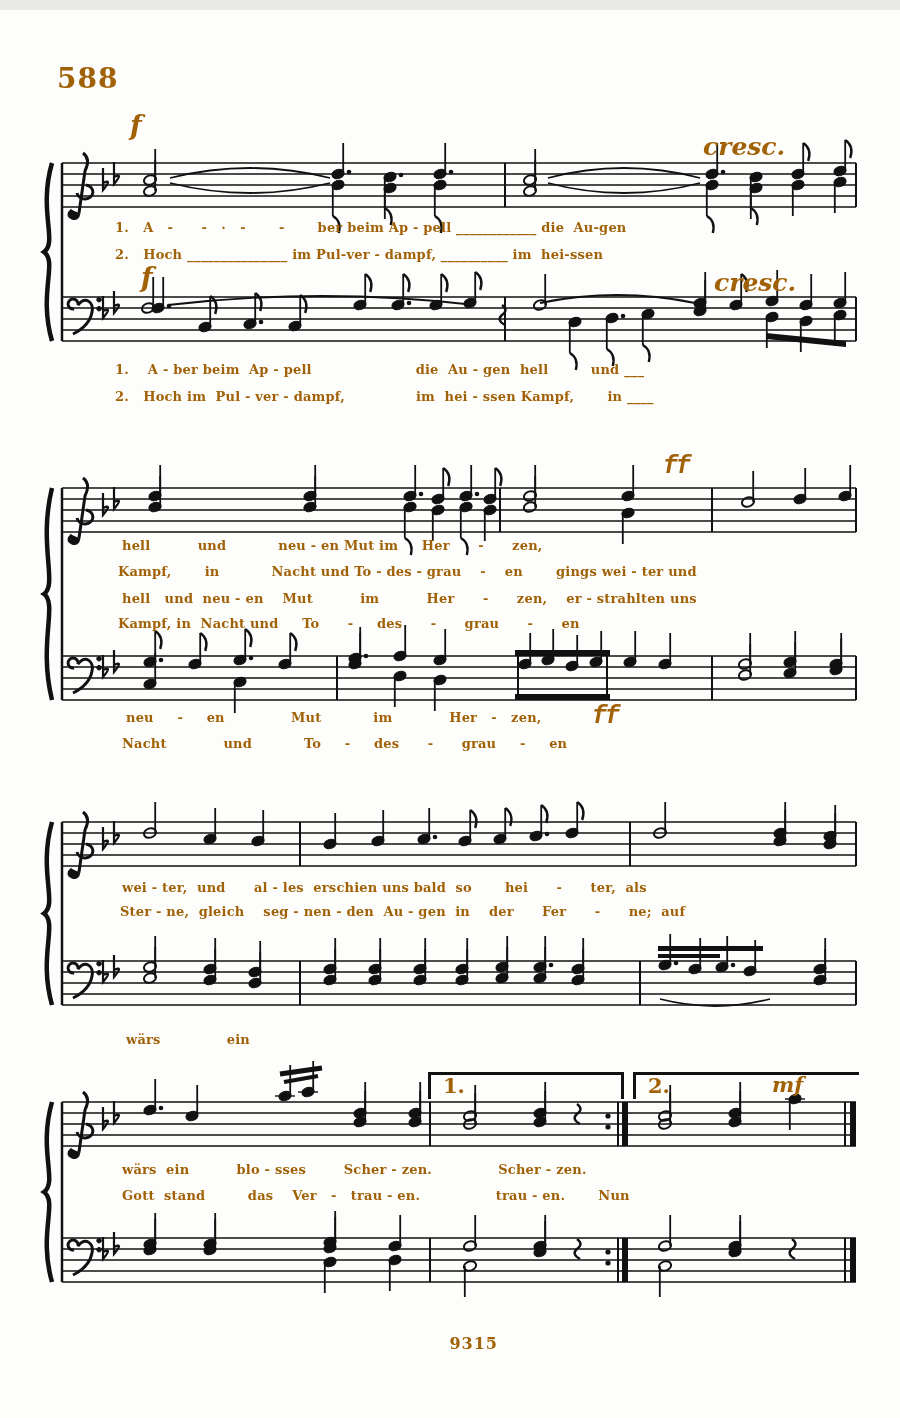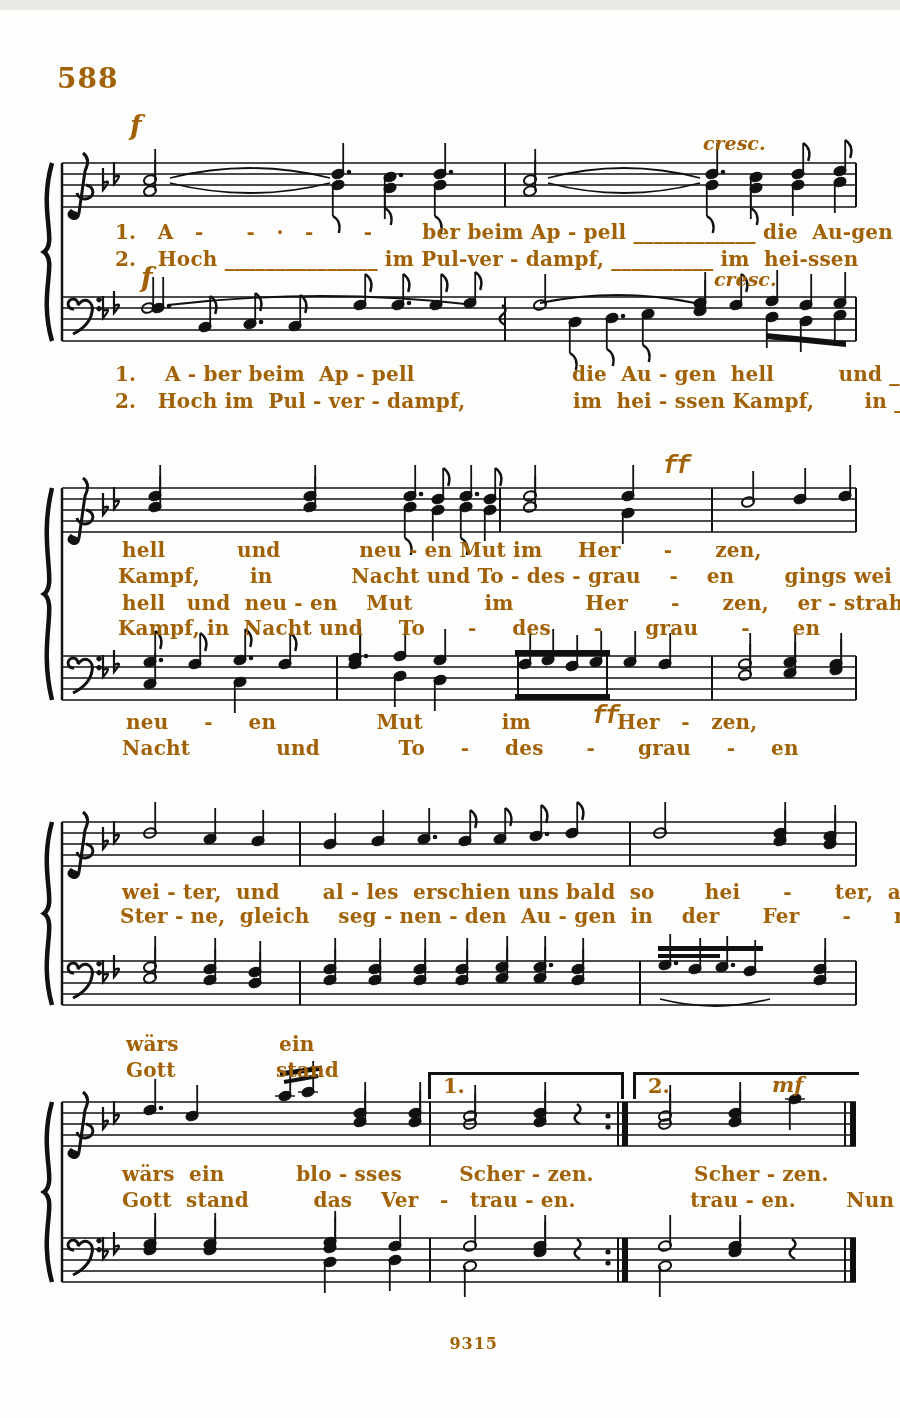--- a/index.html
+++ b/index.html
@@ -1,22 +1,22 @@
 <!DOCTYPE html>
 <html><head>
 <meta charset="utf-8">
 <style>
   html,body{margin:0;padding:0;background:#e8e8e4;}
   .sheet{position:relative;width:900px;height:1418px;background:#fdfdfb;margin:10px auto;overflow:hidden;
          font-family:"DejaVu Serif","Liberation Serif",serif;color:#a16207;}
   .pagenum{position:absolute;font-size:28px;font-weight:bold;letter-spacing:1px;}
-  .lyr{position:absolute;font-size:20px;font-weight:bold;white-space:pre;letter-spacing:0.2px;}
+  .lyr{position:absolute;font-size:13px;font-weight:bold;white-space:pre;letter-spacing:0.2px;}
   .dyn{position:absolute;font-style:italic;font-weight:bold;}
   .dyn.f{font-size:27px;}
-  .dyn.cresc{font-size:19px;}
+  .dyn.cresc{font-size:25px;}
   .dyn.ff{font-size:25px;letter-spacing:-2px;font-family:Liberation Mono, monospace;}
   .dyn.mf{font-size:21px;}
   .volta{position:absolute;border-top:3px solid #111;height:24px;}
   .volta.closed{border-right:3px solid #111;}
   .volta.open{border-right:none;}
   .volta{border-left:3px solid #111;}
   .volta .vlabel{position:absolute;left:12px;top:-2px;font-size:21px;font-weight:bold;}
   .plate{position:absolute;font-size:16px;font-weight:bold;letter-spacing:1px;}
   svg{position:absolute;left:0;top:0;}
 </style>
@@ -562,21 +562,20 @@
   <div class="lyr" style="left:118px;top:554px;">Kampf,       in           Nacht und To - des - grau    -    en       gings wei - ter und</div>
   <div class="lyr" style="left:122px;top:581px;">hell   und  neu - en    Mut          im          Her      -      zen,    er - strahlten uns</div>
   <div class="lyr" style="left:118px;top:606px;">Kampf, in  Nacht und     To      -     des      -      grau      -      en</div>
   <div class="lyr" style="left:126px;top:700px;">neu     -     en              Mut           im            Her   -   zen,</div>
   <div class="dyn ff" style="left:592px;top:692px;">ff</div>
   <div class="lyr" style="left:122px;top:726px;">Nacht            und           To     -     des      -      grau     -     en</div>
 
   <div class="lyr" style="left:122px;top:870px;">wei - ter,  und      al - les  erschien uns bald  so       hei      -      ter,  als</div>
   <div class="lyr" style="left:120px;top:894px;">Ster - ne,  gleich    seg - nen - den  Au - gen  in    der      Fer      -      ne;  auf</div>
   <div class="lyr" style="left:126px;top:1022px;">wärs              ein</div>
-  <div class="lyr" style="left:126px;top:1048px;">Gott              stand</div>
 
   <div class="volta closed" style="left:428px;top:1062px;width:190px;">
     <span class="vlabel">1.</span>
   </div>
   <div class="volta open" style="left:633px;top:1062px;width:223px;">
     <span class="vlabel">2.</span>
   </div>
   <div class="dyn mf" style="left:772px;top:1062px;">mf</div>
   <div class="lyr" style="left:122px;top:1178px;">Gott  stand         das    Ver   -   trau - en.                trau - en.       Nun</div>
   <div class="lyr" style="left:122px;top:1152px;">wärs  ein          blo - sses        Scher - zen.              Scher - zen.</div>

